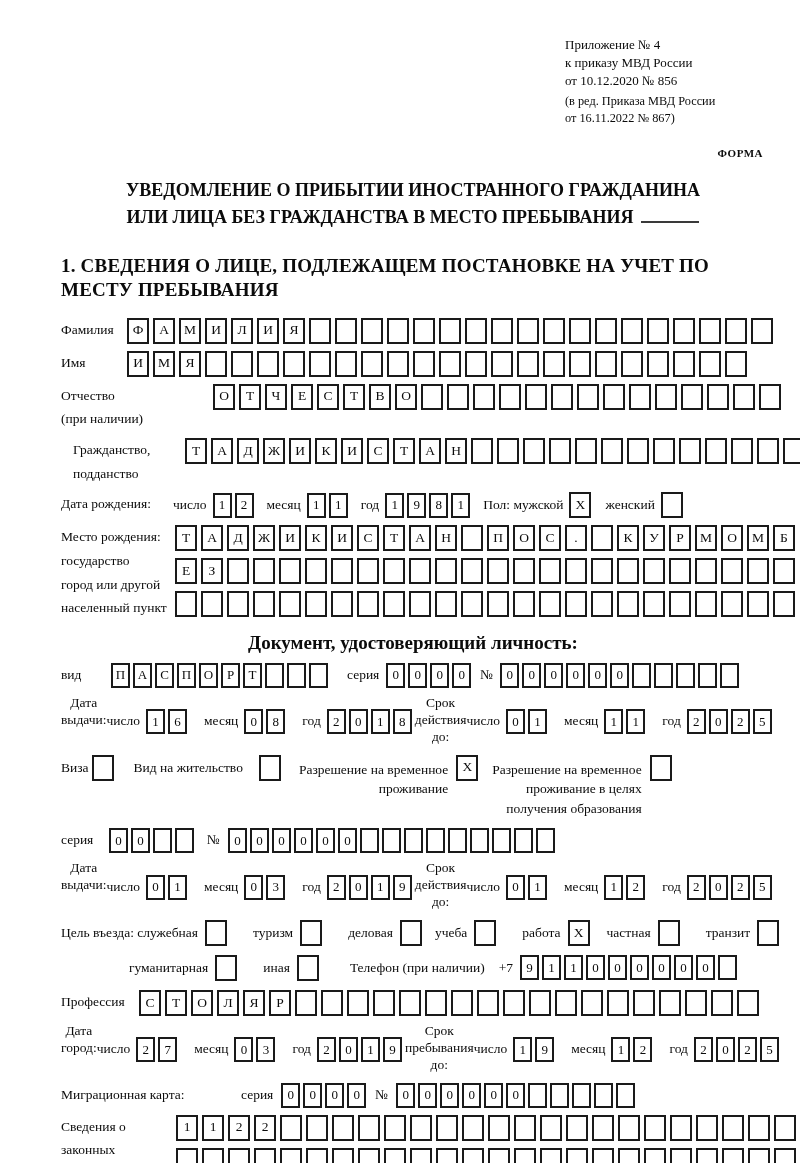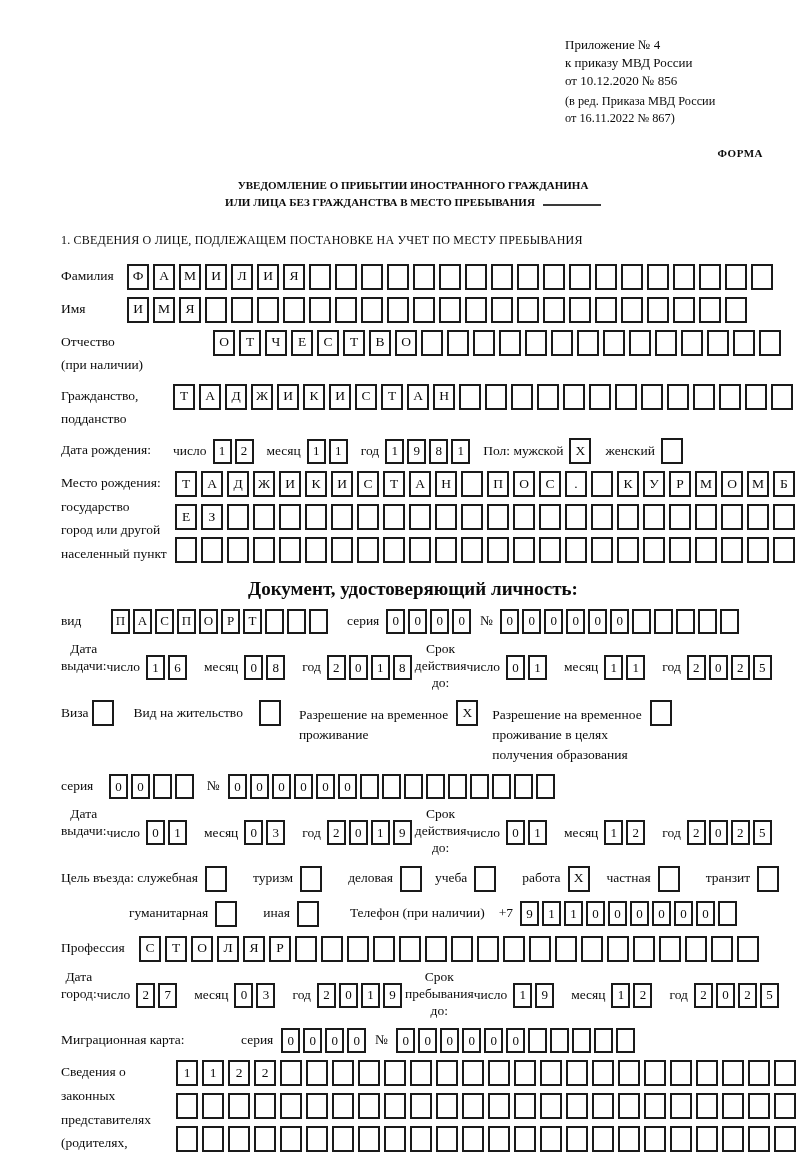--- a/index.html
+++ b/index.html
@@ -7,55 +7,55 @@
     width:800px;height:1163px;box-sizing:border-box;margin:0 auto;
     background:#ffffff;color:#0b0b0b;
     font-family:"Liberation Serif","DejaVu Serif",serif;
     font-size:13.5px;line-height:1.25;
     padding:36px 35px 10px 61px;position:relative;overflow:hidden;
   }
   
   .hdr{margin-left:auto;width:200px;font-size:13px;line-height:1.38;}
   .hdr .sub{font-size:12.3px;margin-top:3px;line-height:1.38;}
   .forma{text-align:right;font-weight:bold;font-size:11px;margin:20px 2px 0 0;letter-spacing:.5px;}
-  .title{ text-align:center;font-weight:bold;font-size:11px;line-height:1.55;margin-top:16px;}
+  .title{ text-align:center;font-weight:bold;font-size:18px;line-height:1.55;margin-top:16px;}
   .t-underline{display:inline-block;width:58px;border-bottom:2px solid #3a3a3a;height:.85em;margin-left:8px;}
-  .sec-h{font-weight:normal;font-size:12px;margin-top:22px;margin-bottom:16px;letter-spacing:.2px;}
+  .sec-h{font-weight:bold;font-size:19px;margin-top:22px;margin-bottom:16px;letter-spacing:.2px;}
   
   .boxes{display:inline-flex;flex-wrap:nowrap;align-items:flex-start;}
   .box{
     box-sizing:border-box;flex:0 0 auto;display:inline-flex;align-items:center;justify-content:center;
     width:22px;height:26px;border:2px solid #1a1a1a;margin-right:4px;
     font-size:13.5px;background:#fff;
   }
   .sm .box{width:19px;height:25px;margin-right:3px;font-size:13px;}
   .cb .box{margin-right:0;}
   
   .row{display:flex;align-items:flex-start;margin-bottom:7px;}
   .lbl{flex:0 0 auto;padding-top:4px;}
-  .w65{width:66px;} .w152{width:152px;} .w112{width:112px;} .w100{width:100px;}
+  .w65{width:66px;} .w152{width:152px;} .w112{width:112px;margin-left:12px;} .w100{width:100px;}
   .lbl-block{flex:0 0 auto;line-height:1.75;}
   .inl{display:flex;align-items:center;flex-wrap:nowrap;}
   .inl .t{margin:0 6px 0 10px;}
   .inl .t0{margin-right:6px;}
   
   .dates{display:flex;margin:2px 0 6px 0;}
   .dcol{display:flex;}
   .dcol.left{width:368px;}
   .dcol.right{flex:1;}
   .dcap{text-align:center;font-size:13.5px;margin-bottom:3px;}
   .dflds{display:flex;align-items:center;}
   .dflds .t{margin-right:6px;}
   .dflds .g{margin-left:14px;}
   .note{font-size:11.8px;text-align:right;margin-top:3px;}
   .center-h{text-align:center;font-weight:bold;font-size:19px;margin:4px 0 8px 0;}
   
   .permit{display:flex;align-items:flex-start;margin:4px 0 10px 0;}
   .permit .pl{padding-top:5px;}
-  .permit .ml-multi{text-align:left;line-height:1.45;padding-top:5px;}
+  .permit .ml-multi{text-align:right;line-height:1.45;padding-top:5px;}
   .permit .boxes{margin-left:8px;}
   
   .purpose{display:flex;align-items:center;margin-bottom:9px;flex-wrap:nowrap;}
   .purpose .pi{margin-right:7px;white-space:nowrap;}
   .purpose .boxes{margin-right:13px;}
   .indent{margin-left:68px;}
   .phone-lbl{margin:0 14px 0 18px;white-space:nowrap;}
   .plus7{margin-right:7px;}
   
   .multi-rows{display:flex;flex-direction:column;}

